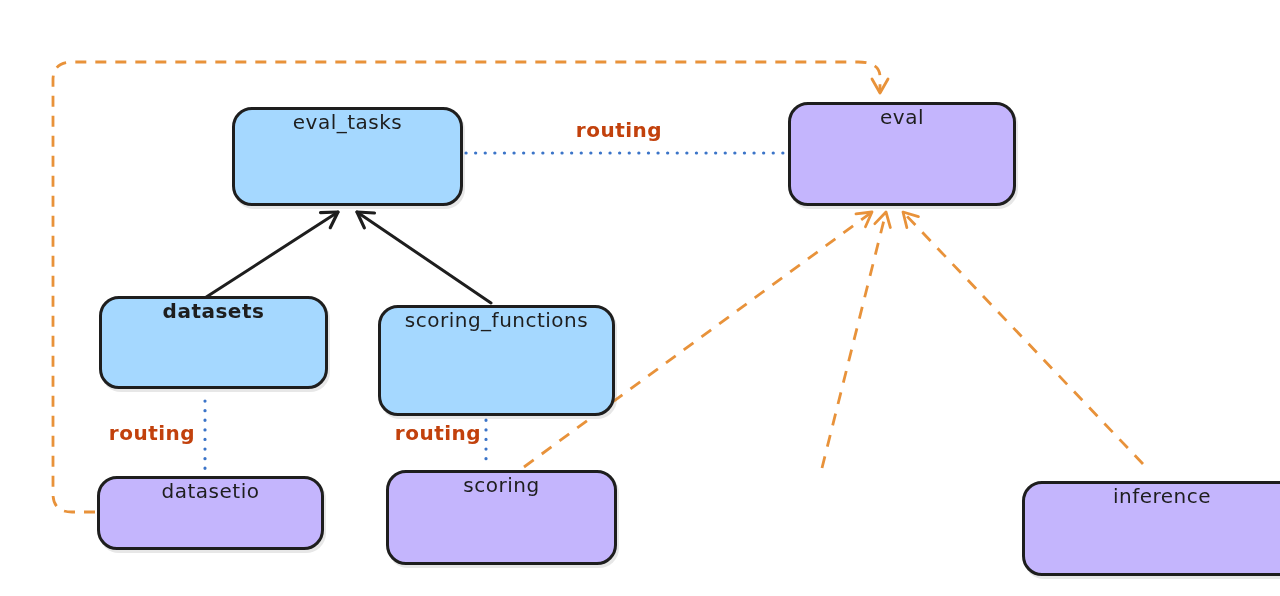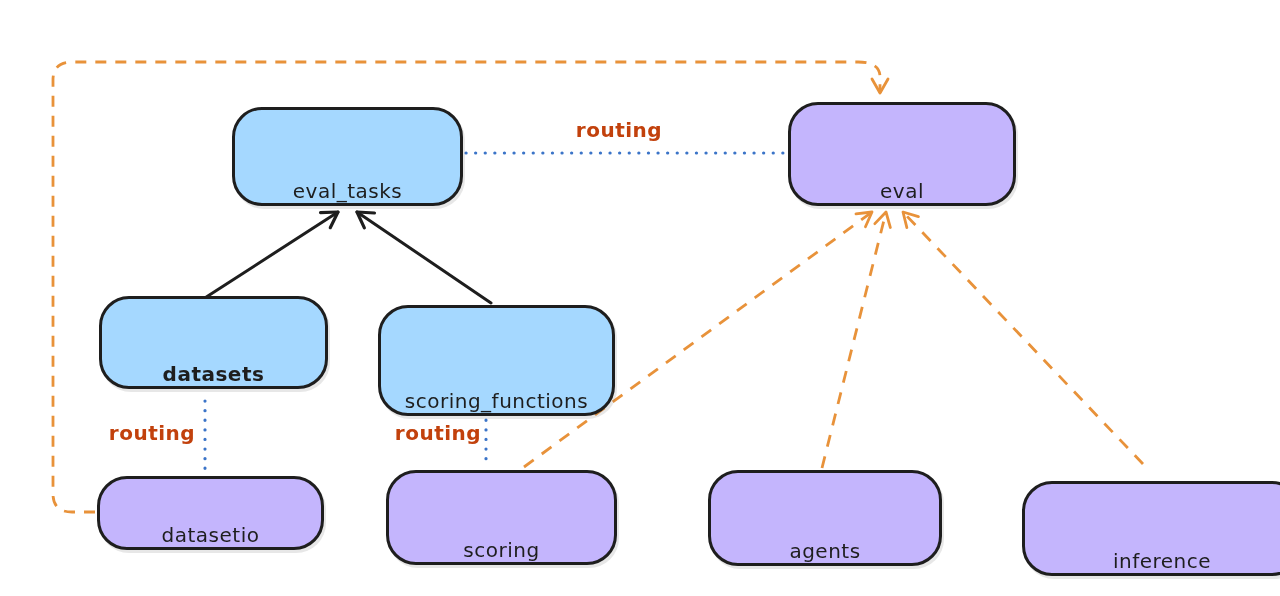--- a/index.html
+++ b/index.html
@@ -12,24 +12,24 @@
     overflow: hidden;
   }
   .connector-layer {
     position: absolute;
     left: 0; top: 0;
     width: 1280px; height: 596px;
   }
   .node {
     position: absolute;
     display: flex;
-    align-items: flex-end;
+    align-items: flex-start;
     justify-content: center;
     border: 3px solid #1e1e1e;
-    border-radius: 30px;
+    border-radius: 20px;
     box-sizing: border-box;
     font-size: 20px;
     color: #1e1e1e;
     letter-spacing: 0.5px;
     box-shadow: 2px 3px 0 rgba(120,120,120,0.18);
   }
   .node.blue  { background: #a5d8ff; }
   .node.green { background: #c4b5fd; }
 
   .node-eval-tasks        { left: 232px;  top: 107px; width: 231px; height: 99px;  }
@@ -93,23 +93,20 @@
   </div>
   <div class="node blue node-scoring-functions">
     <span>scoring_functions</span>
   </div>
   <div class="node green node-datasetio">
     <span>datasetio</span>
   </div>
   <div class="node green node-scoring">
     <span>scoring</span>
   </div>
-  <div class="node green node-agents">
-    <span>agents</span>
-  </div>
   <div class="node green node-inference">
     <span>inference</span>
   </div>
 
   <div class="routing-label routing-top">routing</div>
   <div class="routing-label routing-datasets">routing</div>
   <div class="routing-label routing-scoring">routing</div>
 
 </div>
 

